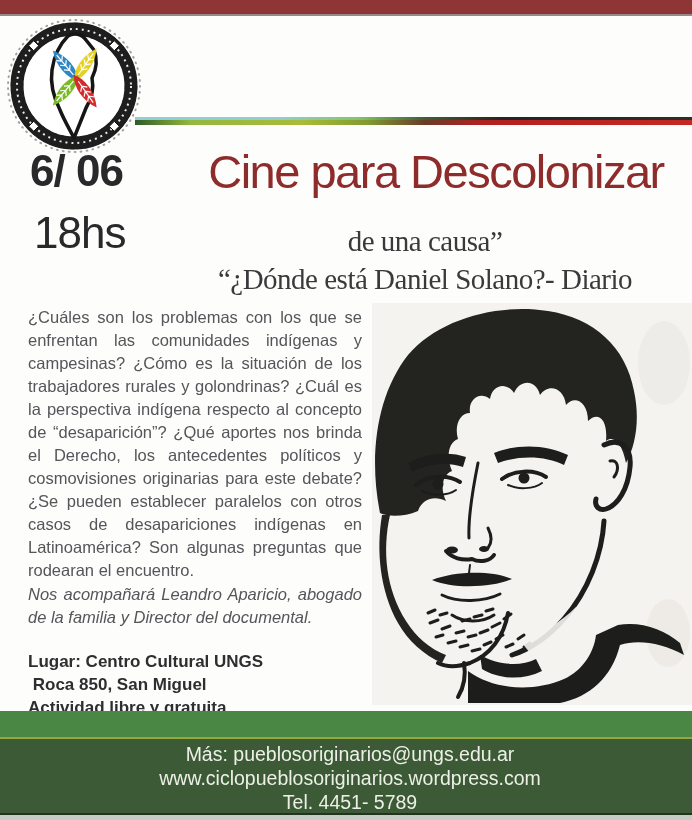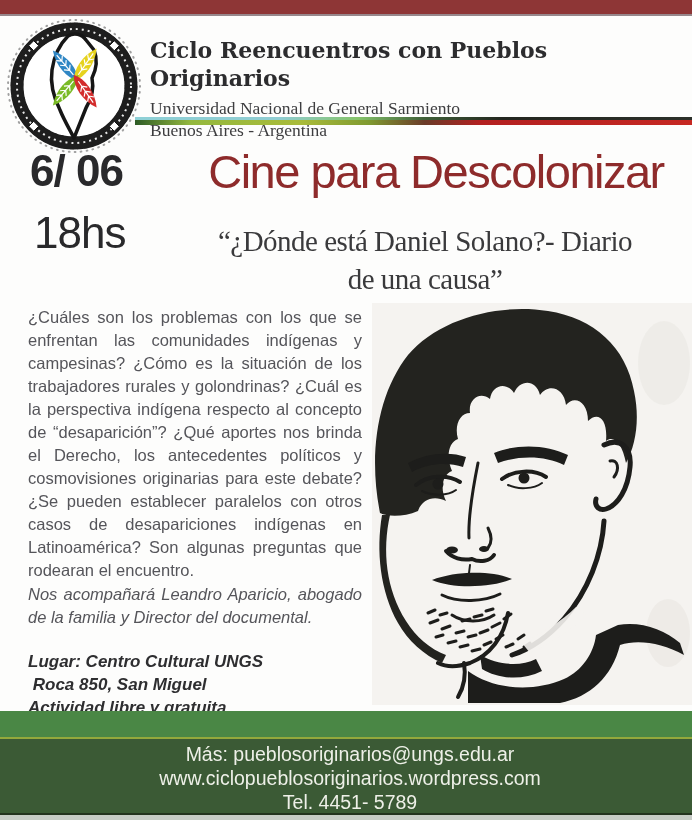--- a/index.html
+++ b/index.html
@@ -25,21 +25,21 @@
   .event-time{position:absolute;left:34px;top:208px;font-weight:normal;font-size:44px;color:#29292b;letter-spacing:-1px;}
   .event-title{position:absolute;left:174px;top:144px;width:524px;text-align:center;
     font-family:Liberation Sans, sans-serif;font-size:47px;color:#8e2b2b;letter-spacing:-1.5px;}
   .film-title{position:absolute;left:158px;top:222px;width:534px;text-align:center;
     font-family:"Liberation Serif",serif;font-size:29px;color:#3a3a3c;line-height:38px;letter-spacing:-0.5px;}
   
   .body-col{position:absolute;left:28px;top:306px;width:334px;}
   .body-par{font-size:16.5px;color:#55555a;line-height:23px;text-align:justify;}
   .speaker-note{font-size:16.5px;font-style:italic;color:#55555a;line-height:23px;text-align:justify;margin-top:1px;}
   .venue{margin-top:21px;font-weight:bold;font-size:17px;color:#2e2e30;line-height:23px;}
-  .venue div{white-space:pre-wrap;font-style:italic;}
+  .venue div{white-space:pre-wrap;}
   
   .portrait{position:absolute;left:372px;top:303px;width:320px;height:402px;background:#f5f3f0;}
   
   .footer-bar{position:absolute;left:0;top:711px;width:692px;height:26px;background:#4a8745;border-bottom:2px solid #93a93c;}
   .footer{position:absolute;left:0;top:739px;width:692px;height:74px;box-sizing:border-box;background:#3b5a35;
     color:#eef0e8;text-align:center;font-size:19.5px;line-height:24px;padding-top:3px;padding-left:8px;}
   .bottom-strip{position:absolute;left:0;top:813px;width:692px;height:7px;background:#c7cbc6;border-top:2px solid #24331f;box-sizing:border-box;}
 </style>
 </head>
 <body>
@@ -76,37 +76,32 @@
           <path d="M0,-4 L0,-30 M0,-10 L-4,-14 M0,-16 L-4,-20 M0,-22 L-4,-26 M0,-10 L4,-14 M0,-16 L4,-20 M0,-22 L4,-26" stroke="#ffffff" stroke-width="1.2" fill="none"></path>
         </g>
         <g transform="rotate(145)">
           <path d="M0,4 C-7,-6 -8,-22 0,-36 C8,-22 7,-6 0,4 Z" fill="#d32c2c"></path>
           <path d="M0,-4 L0,-30 M0,-10 L-4,-14 M0,-16 L-4,-20 M0,-22 L-4,-26 M0,-10 L4,-14 M0,-16 L4,-20 M0,-22 L4,-26" stroke="#ffffff" stroke-width="1.2" fill="none"></path>
         </g>
       </g>
     </svg>
   </div>
 
-  <div class="org-block">
-    <div class="org-title">Ciclo Reencuentros con Pueblos Originarios</div>
-    <div class="org-sub first">Universidad Nacional de General Sarmiento</div>
-    <div class="org-sub">Buenos Aires - Argentina</div>
-  </div>
 
   <div class="divider">
     <div class="row1"></div>
       <div class="row2"></div>
   </div>
 
   <div class="event-date">6/ 06</div>
   <div class="event-time">18hs</div>
   <div class="event-title">Cine para Descolonizar</div>
   <div class="film-title">
+    <div>de una causa”</div>
     <div>“¿Dónde está Daniel Solano?- Diario</div>
-    <div>de una causa”</div>
   </div>
 
   <div class="body-col">
     <div class="body-par">¿Cuáles son los problemas con los que se enfrentan las comunidades indígenas y campesinas? ¿Cómo es la situación de los trabajadores rurales y golondrinas? ¿Cuál es la perspectiva indígena respecto al concepto de “desaparición”? ¿Qué aportes nos brinda el Derecho, los antecedentes políticos y cosmovisiones originarias para este debate? ¿Se pueden establecer paralelos con otros casos de desapariciones indígenas en Latinoamérica? Son algunas preguntas que rodearan el encuentro.</div>
     <div class="speaker-note">Nos acompañará Leandro Aparicio, abogado de la familia y Director del documental.</div>
     <div class="venue">
       <div>Lugar: Centro Cultural UNGS</div>
       <div> Roca 850, San Miguel</div>
       <div>Actividad libre y gratuita</div>
     </div>

